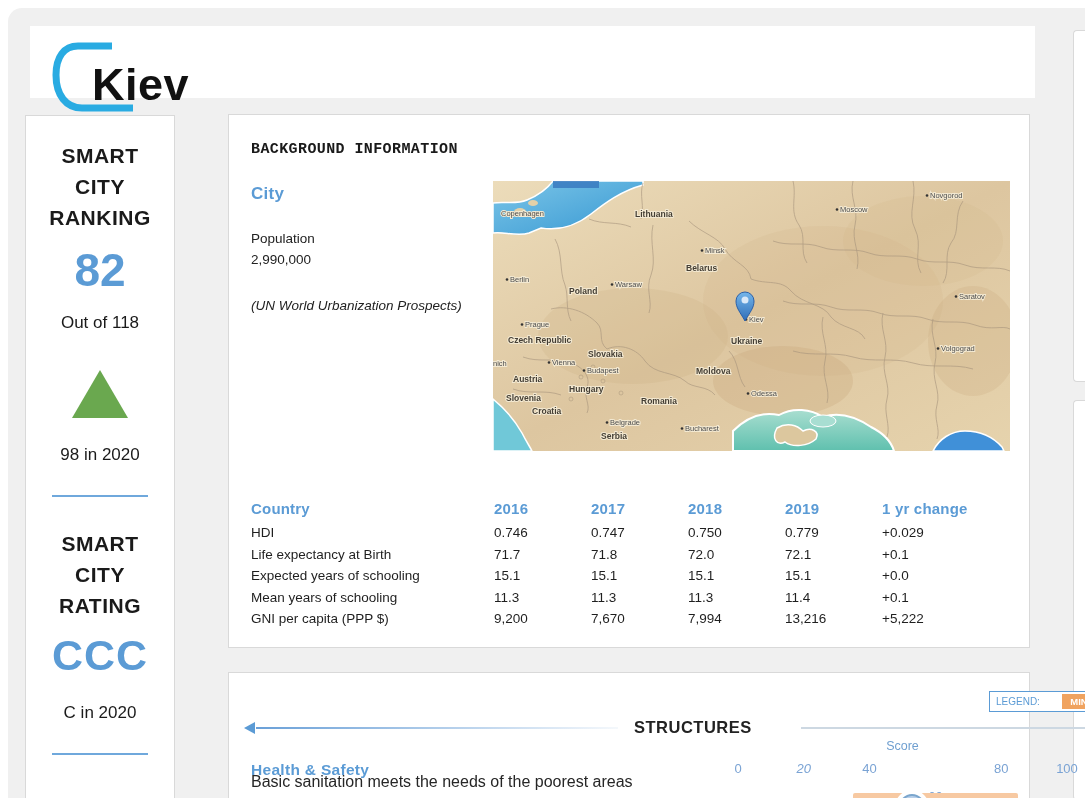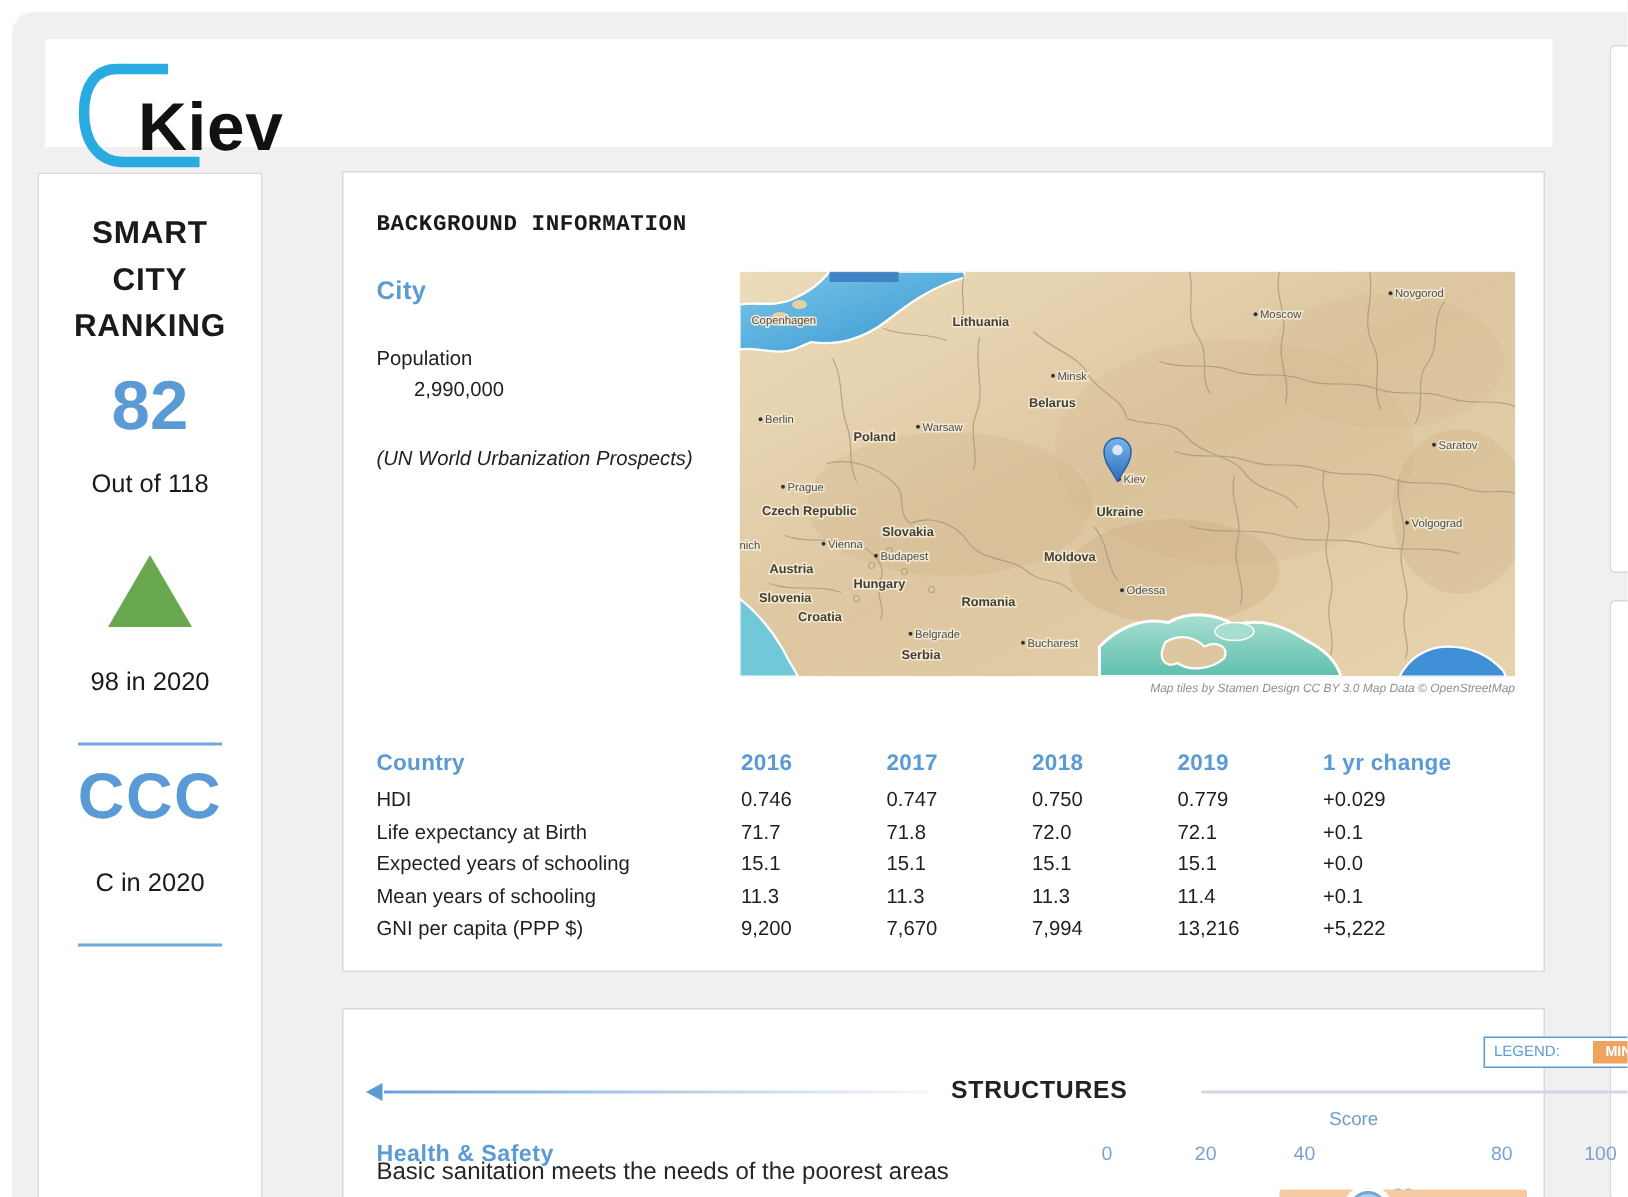--- a/index.html
+++ b/index.html
@@ -26,21 +26,21 @@
   .sb-prev{margin-top:27px;font-size:17px;}
   .sb-div{margin:30px auto 0 auto;width:96px;height:2px;background:#6fa8dc;}
   .sb-title2{margin-top:31px;font-size:21px;font-weight:bold;line-height:31px;letter-spacing:0.5px;}
   .sb-rating{margin-top:9px;font-size:43px;font-weight:bold;color:#5b9bd5;line-height:50px;letter-spacing:1px;}
   .sb-prev2{margin-top:23px;font-size:17px;}
   
   .main-panel{position:absolute;left:228px;top:114px;width:802px;height:534px;background:#fff;border:1px solid #d9d9d9;box-sizing:border-box;}
   .bg-title{position:absolute;left:22px;top:26px;font-size:15px;font-weight:bold;letter-spacing:0.4px;color:#1a1a1a;font-family:Liberation Mono, monospace;}
   .city-head{position:absolute;left:22px;top:69px;font-size:17px;color:#5b9bd5;font-weight:bold;letter-spacing:0.3px;}
   .pop-label{position:absolute;left:22px;top:116px;font-size:13.5px;color:#222;}
-  .pop-value{position:absolute;left:22px;top:137px;font-size:13.5px;color:#222;margin-left:25px;}
+  .pop-value{position:absolute;left:22px;top:137px;font-size:13.5px;color:#222;}
   .src-note{position:absolute;left:22px;top:183px;font-size:13.5px;font-style:italic;color:#222;}
   .map-wrap{position:absolute;left:264px;top:66px;width:517px;height:270px;overflow:hidden;}
   .map-attrib{position:absolute;left:264px;top:339px;width:517px;text-align:right;font-size:8px;font-style:italic;color:#8f8f8f;}
   
   .hdi-table{position:absolute;left:22px;top:381px;width:756px;}
   .hdi-row{display:grid;grid-template-columns:1fr 97px 97px 97px 97px 125px;height:21.5px;align-items:center;}
   .hdi-row.header{height:24px;margin-bottom:2px;}
   .hdi-row.header .cell{color:#5b9bd5;font-size:15px;font-weight:bold;letter-spacing:0.2px;}
   .cell{font-size:13.5px;color:#1f1f1f;text-align:left;}
   .cell.label{text-align:left;}
@@ -78,20 +78,21 @@
 <div class="right-cut one"></div>
 <div class="right-cut two"></div>
 
 <div class="sidebar">
   <div class="sb-title" style="width:110px;margin-left:auto;margin-right:auto;">SMART CITY RANKING</div>
   <div class="sb-rank">82</div>
   <div class="sb-outof">Out of 118</div>
   <div class="sb-tri"></div>
   <div class="sb-prev">98 in 2020</div>
   <div class="sb-div"></div>
+  <div class="sb-title2" style="width:110px;margin-left:auto;margin-right:auto;">SMART CITY RATING</div>
   <div class="sb-rating">CCC</div>
   <div class="sb-prev2">C in 2020</div>
   <div class="sb-div"></div>
 </div>
 
 <div class="main-panel">
   <div class="bg-title">BACKGROUND INFORMATION</div>
   <div class="city-head">City</div>
   <div class="pop-label">Population</div>
   <div class="pop-value">2,990,000</div>
@@ -215,21 +216,20 @@
           <text x="448" y="170" class="map-city">Volgograd</text>
           <text x="0" y="185" class="map-city">nich</text>
         </g>
 
       <g>
         <path d="M252,140 C247,131 243,127 243,120 a9,9 0 1 1 18,0 c0,7 -4,11 -9,20 z" fill="url(#pinGrad)" stroke="#2a5fa8" stroke-width="1"></path>
         <circle cx="252" cy="119" r="3.5" fill="#d9e8f8"></circle>
       </g>
     </svg>
   </div>
-  <div class="map-attrib">Map tiles by Stamen Design CC BY 3.0 Map Data © OpenStreetMap</div>
 
   <div class="hdi-table">
     <div class="hdi-row header" id="hdi-header">
         <div class="cell label">Country</div>
         <div class="cell">2016</div>
         <div class="cell">2017</div>
         <div class="cell">2018</div>
         <div class="cell">2019</div>
         <div class="cell">1 yr change</div>
       </div>
@@ -283,21 +283,21 @@
     <span class="legend-label">LEGEND:</span>
     <span class="legend-chip">MIN</span>
   </div>
   <div class="nav-arrow"></div>
   <div class="nav-line"></div>
   <div class="struct-title">STRUCTURES</div>
   <div class="title-line"></div>
   <div class="score-label" id="score-label" style="left: 633.5px;">Score</div>
   <div id="tick-layer">
       <div class="tick" style="left: 487px;">0</div>
-      <div class="tick" style="left: 552.8px;">20</div>
+      <div class="tick" style="left: 552.8px; font-style: italic;">20</div>
       <div class="tick" style="left: 618.6px;">40</div>
       <div class="tick" style="left: 684.4px; margin-top: 28px;">60</div>
       <div class="tick" style="left: 750.2px;">80</div>
       <div class="tick" style="left: 816px;">100</div>
     </div>
   <div class="cat-head">Health &amp; Safety</div>
   <div class="ind-text">Basic sanitation meets the needs of the poorest areas</div>
   <div class="range-bar" id="range-bar" style="left: 624.15px; width: 164.5px;"></div>
   <div class="score-marker" id="score-marker" style="left: 670.37px;"></div>
 </div>

